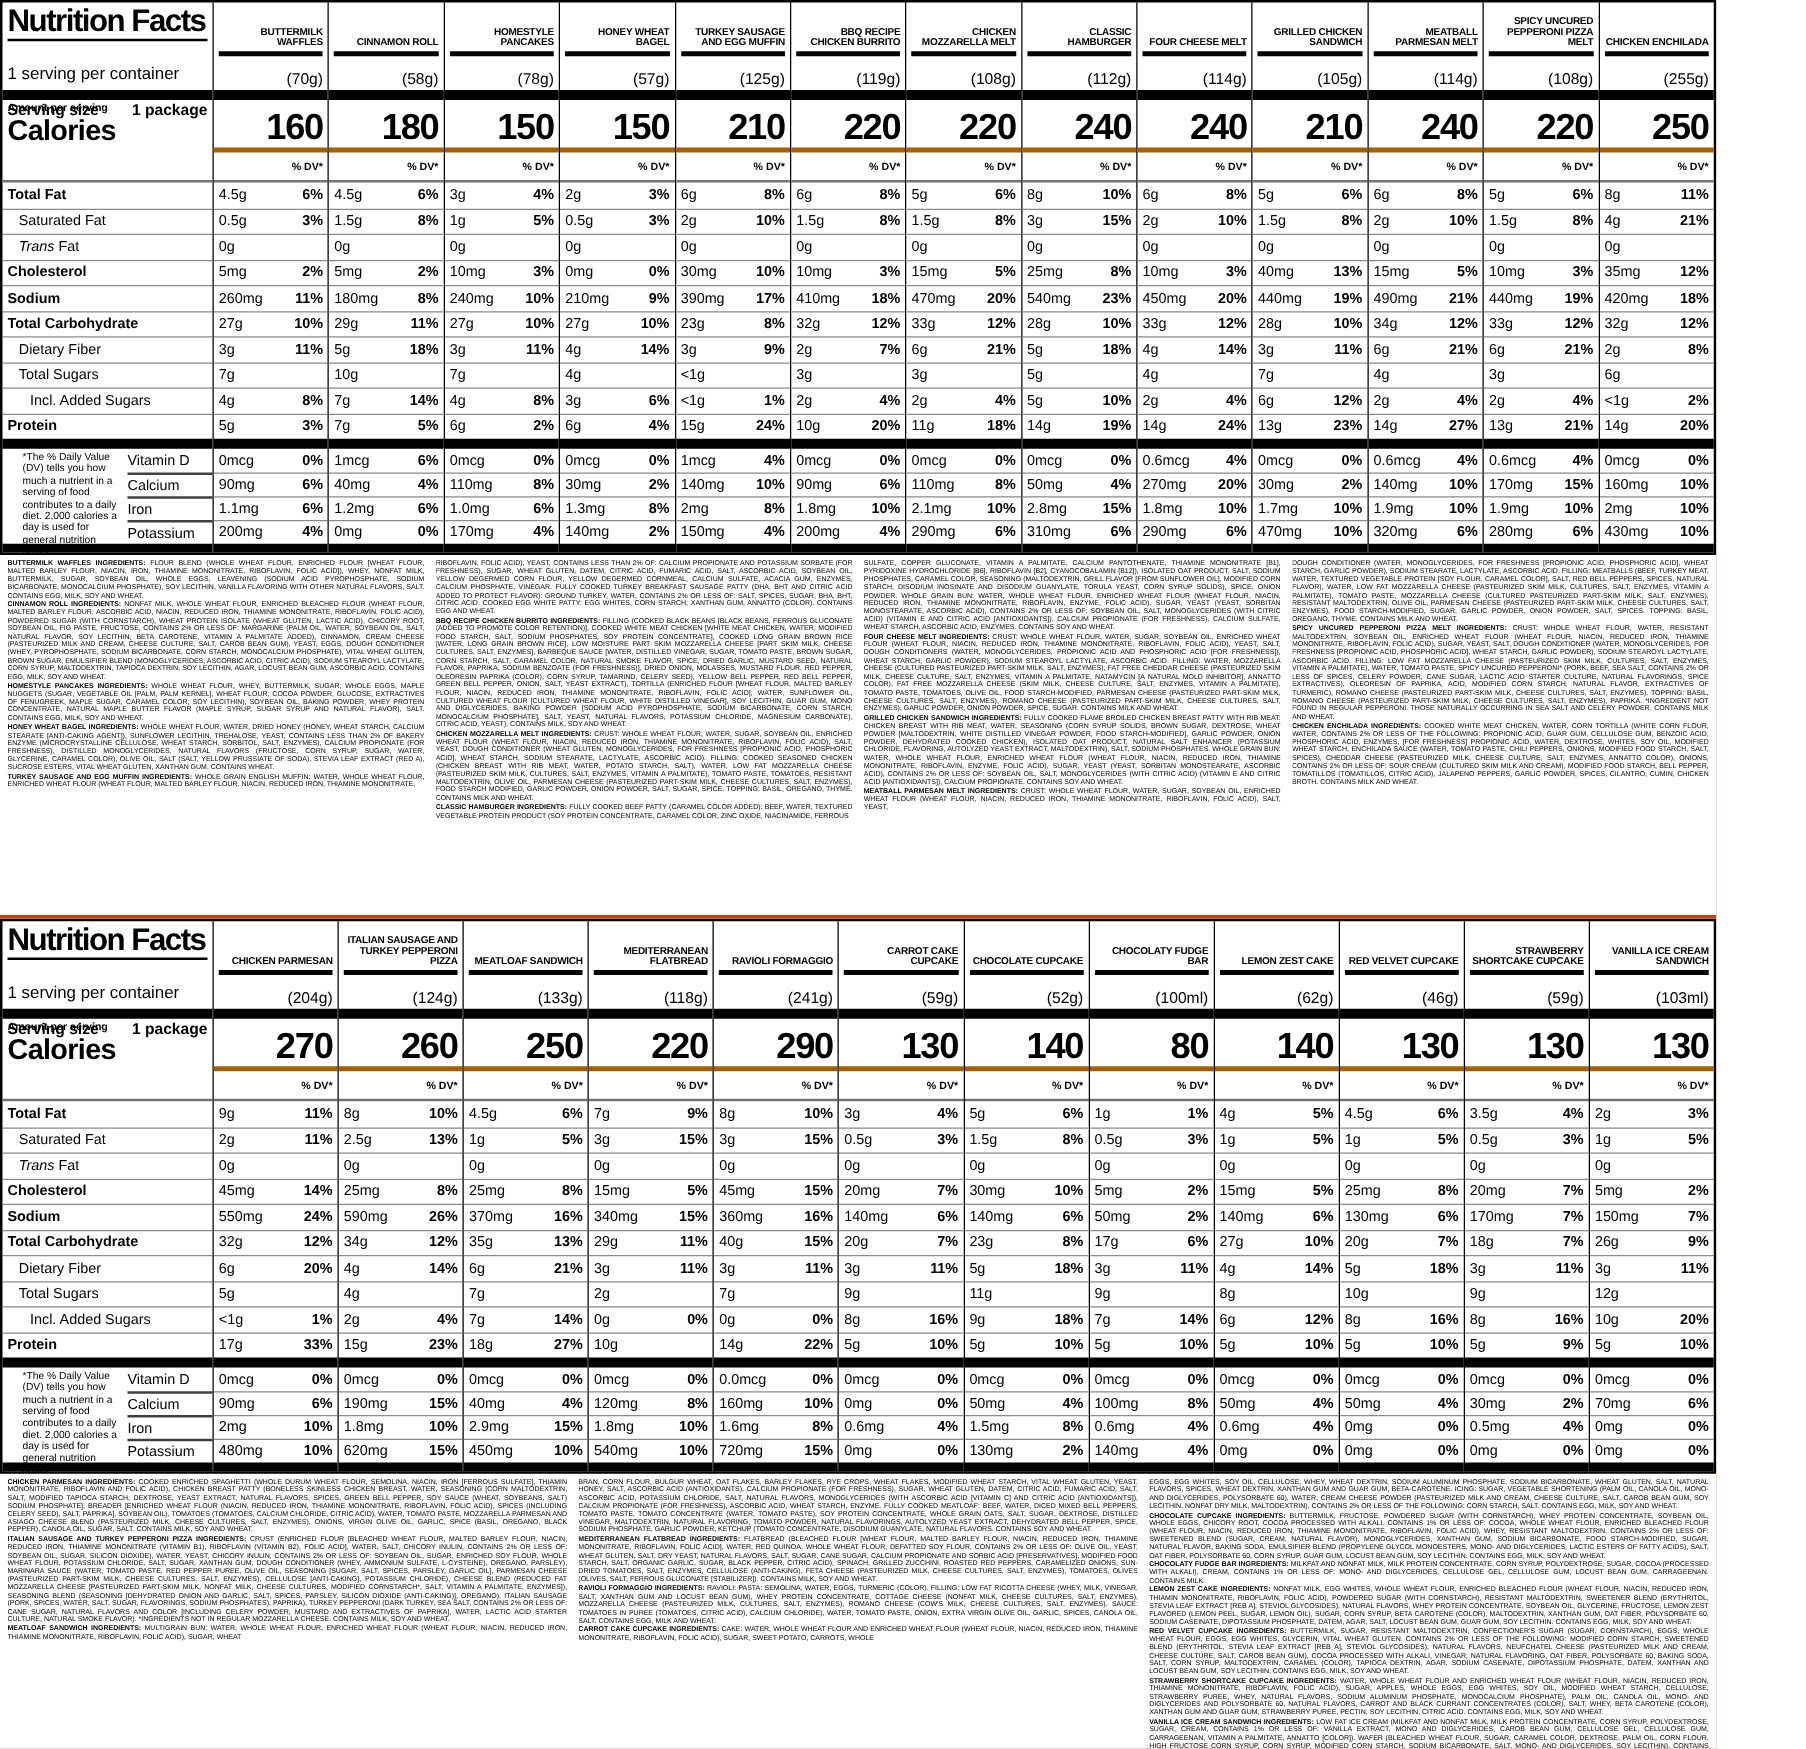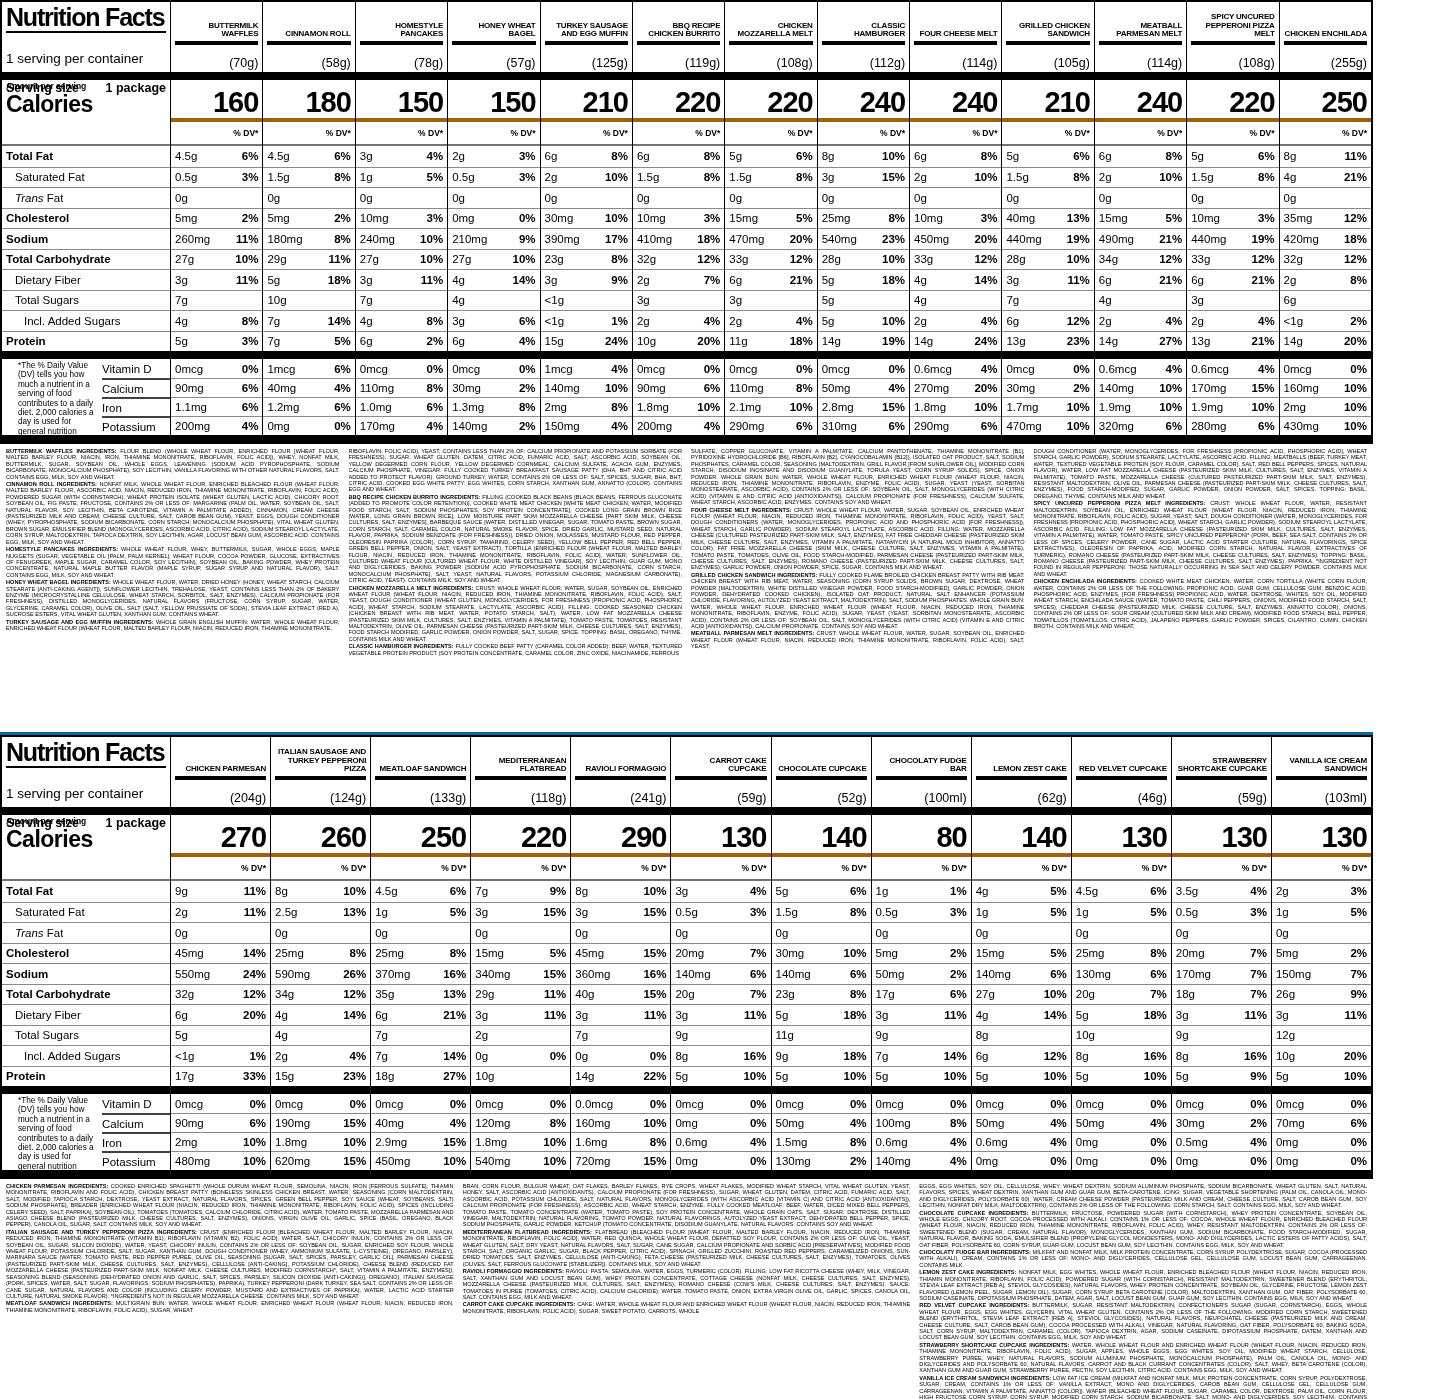--- a/index.html
+++ b/index.html
@@ -1,17 +1,17 @@
 <!DOCTYPE html>
 <html><head>
 <meta charset="utf-8">
 <style>
   html,body{margin:0;padding:0;background:#fff}
   body{width:1445px;height:1399px;overflow:hidden;font-family:"Liberation Sans","DejaVu Sans",sans-serif;color:#000}
-  .sheet{width:1373px;height:1399px;background:#0369a1}
+  .sheet{width:1373px;height:1399px;background:#c2410c}
   .panel{overflow:hidden;background:#fff}
   .panel.p1{height:732px}
   .panel.p2{height:664px;margin-top:3px}
   .nf-table{display:grid;border:2px solid #000;background:#fff}
   .col{display:flex;flex-direction:column;min-width:0}
   .col + .col{border-left:1px solid #000}
   
   .r-head{height:70px;box-sizing:border-box;padding:2px 4px 1px}
   .r-sep{height:8px;background:#000}
   .r-cal{height:42px;box-sizing:border-box;padding:1px 4px}

